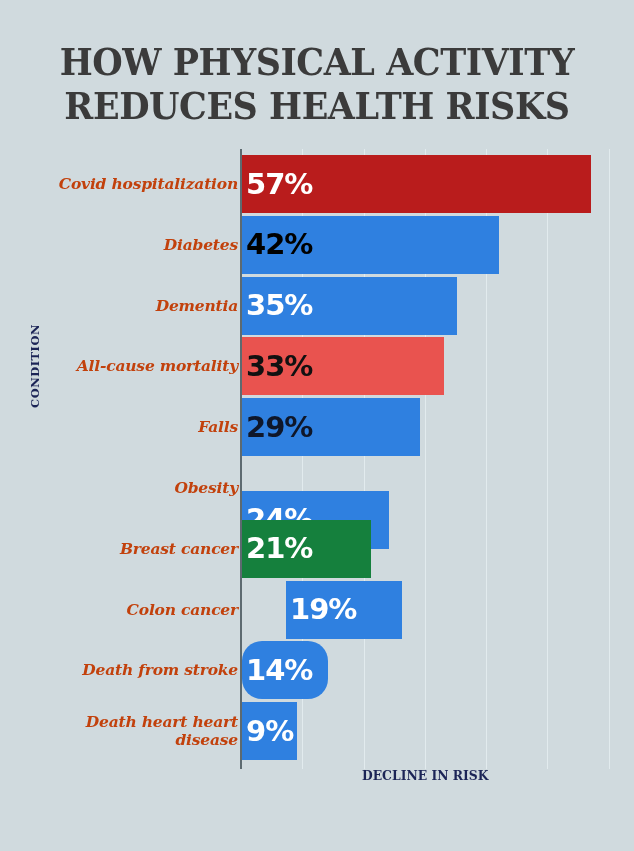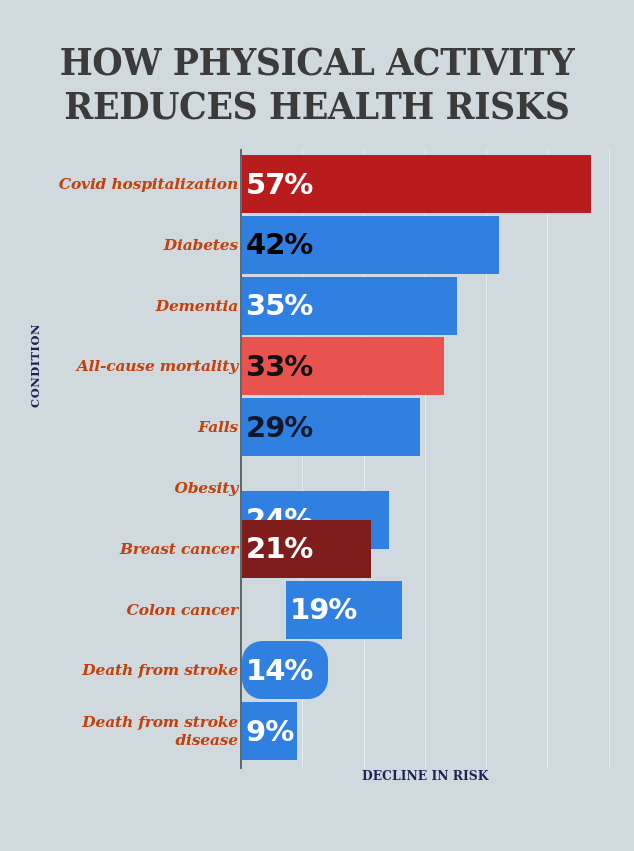--- a/index.html
+++ b/index.html
@@ -219,38 +219,38 @@
           </div>
         </div>
         <div class="row">
           <div class="row-label">Obesity</div>
           <div class="bar" style="width: 147.097px; background: rgb(47, 128, 224); margin-top: 32px;">
             <div class="bar-value" style="color: rgb(255, 255, 255);">24%</div>
           </div>
         </div>
         <div class="row">
           <div class="row-label">Breast cancer</div>
-          <div class="bar" style="width: 128.71px; background: #7f1d1d;">
+          <div class="bar" style="width: 128.71px; background: #15803d;">
             <div class="bar-value" style="color: rgb(255, 255, 255);">21%</div>
           </div>
         </div>
         <div class="row">
           <div class="row-label">Colon cancer</div>
           <div class="bar" style="width: 116.452px; background: rgb(47, 128, 224); margin-left: 44px;">
             <div class="bar-value" style="color: rgb(255, 255, 255);">19%</div>
           </div>
         </div>
         <div class="row">
           <div class="row-label">Death from stroke</div>
           <div class="bar" style="width: 85.8065px; background: rgb(47, 128, 224); border-radius: 20px;">
             <div class="bar-value" style="color: rgb(255, 255, 255);">14%</div>
           </div>
         </div>
         <div class="row">
-          <div class="row-label">Death from stroke disease</div>
+          <div class="row-label">Death heart heart disease</div>
           <div class="bar" style="width: 55.1613px; background: rgb(47, 128, 224);">
             <div class="bar-value" style="color: rgb(255, 255, 255);">9%</div>
           </div>
         </div>
       </div>
 
     <div class="y-axis-title">CONDITION</div>
     <div class="x-axis-title">DECLINE IN RISK</div>
 
   </div>

